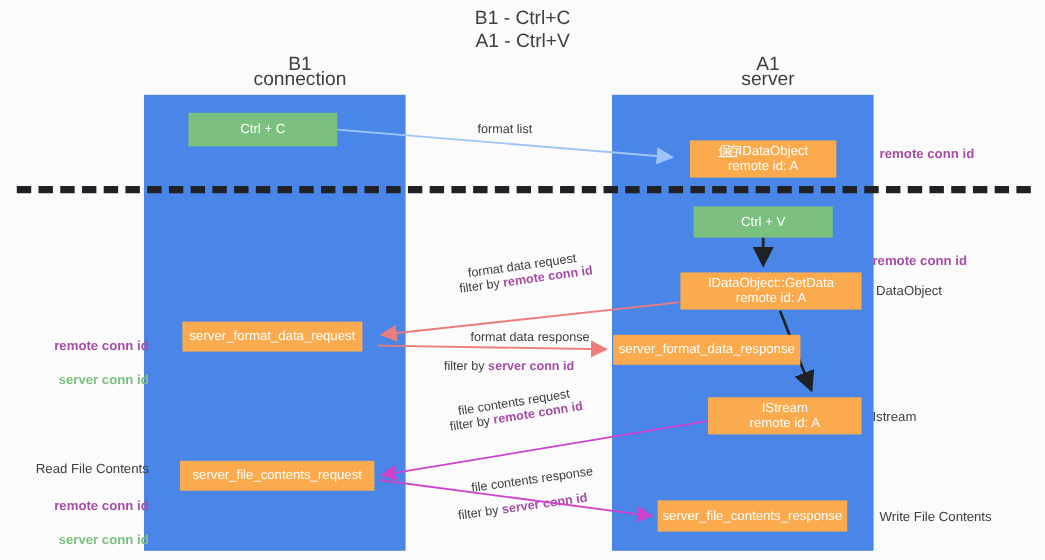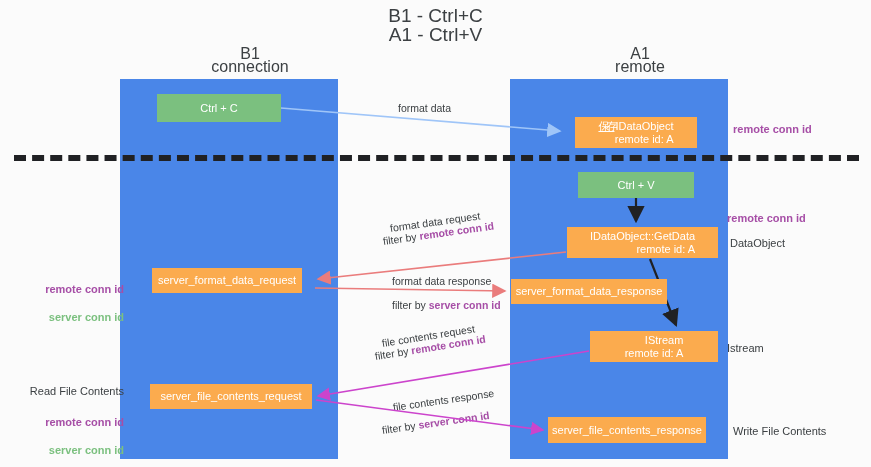--- a/index.html
+++ b/index.html
@@ -16,21 +16,21 @@
     overflow: hidden;
   }
 
   
   #title {
     position: absolute;
     left: 0;
     top: 6px;
     width: 871px;
     text-align: center;
-    font-size: 19px;
+    font-size: 16px;
     color: #3c4043;
     line-height: 19px;
     white-space: pre-line;
   }
 
   
   .col-header {
     position: absolute;
     text-align: center;
     font-size: 16px;
@@ -63,21 +63,21 @@
   .node {
     position: absolute;
     box-sizing: border-box;
     display: flex;
     flex-direction: column;
     align-items: center;
     justify-content: center;
     color: #ffffff;
     font-size: 11px;
     line-height: 13px;
-    text-align: right;
+    text-align: center;
     white-space: pre-line;
     z-index: 3;
   }
   .node.green { background: #7bc07f; }
   .node.orange { background: #fbab4e; }
 
   
   #n-ctrlc   { left: 157px; top: 94px;  width: 124px; height: 28px; }
   #n-store   { left: 575px; top: 117px; width: 122px; height: 31px; }
   #n-ctrlv   { left: 578px; top: 172px; width: 116px; height: 26px; }
@@ -130,21 +130,21 @@
   }
   .edge-label.tilt-up { transform: rotate(-8deg); transform-origin: left center; }
   .edge-label.tilt-up-2 { transform: rotate(-9deg); transform-origin: left center; }
 
   #el-formatlist { left: 398px; top: 101px; }
 
   #el-fdreq-1 { left: 390px; top: 221px; }
   #el-fdreq-2 { left: 383px; top: 234px; }
 
   #el-fdres-1 { left: 392px; top: 274px; }
-  #el-fdres-2 { left: 392px; top: 298px; }
+  #el-fdres-2 { left: 370px; top: 298px; }
 
   #el-fcreq-1 { left: 382px; top: 336px; }
   #el-fcreq-2 { left: 375px; top: 349px; }
 
   #el-fcres-1 { left: 393px; top: 400px; }
   #el-fcres-2 { left: 382px; top: 423px; }
 
   
   #edges {
     position: absolute;
@@ -158,21 +158,21 @@
 <body>
 
 <div id="canvas">
 
   <div id="title">B1 - Ctrl+C
 A1 - Ctrl+V</div>
 
   <div class="col-header" id="hdr-b1">B1
 connection</div>
   <div class="col-header" id="hdr-a1">A1
-remote</div>
+server</div>
 
   <div class="lane" id="lane-b1"></div>
   <div class="lane" id="lane-a1"></div>
 
   <svg id="edges" viewBox="0 0 871 467">
     <defs>
       <marker id="ah-blue" markerWidth="9" markerHeight="9" refX="8" refY="4.5" orient="auto">
         <path d="M0,0 L9,4.5 L0,9 z" fill="#9fc5f8"></path>
       </marker>
       <marker id="ah-red" markerWidth="9" markerHeight="9" refX="8" refY="4.5" orient="auto">
@@ -213,21 +213,21 @@
   <div class="node green" id="n-ctrlv">Ctrl + V</div>
   <div class="node orange" id="n-getdata">IDataObject::GetData
 remote id: A</div>
   <div class="node orange" id="n-sfdreq">server_format_data_request</div>
   <div class="node orange" id="n-sfdres">server_format_data_response</div>
   <div class="node orange" id="n-istream">IStream
 remote id: A</div>
   <div class="node orange" id="n-sfcreq">server_file_contents_request</div>
   <div class="node orange" id="n-sfcres">server_file_contents_response</div>
 
-  <div class="edge-label" id="el-formatlist">format data</div>
+  <div class="edge-label" id="el-formatlist">format list</div>
 
   <div class="edge-label tilt-up" id="el-fdreq-1">format data request</div>
   <div class="edge-label tilt-up" id="el-fdreq-2"><span>filter by </span><span class="purple">remote conn id</span></div>
 
   <div class="edge-label" id="el-fdres-1">format data response</div>
   <div class="edge-label" id="el-fdres-2"><span>filter by </span><span class="purple">server conn id</span></div>
 
   <div class="edge-label tilt-up-2" id="el-fcreq-1">file contents request</div>
   <div class="edge-label tilt-up-2" id="el-fcreq-2"><span>filter by </span><span class="purple">remote conn id</span></div>
 

